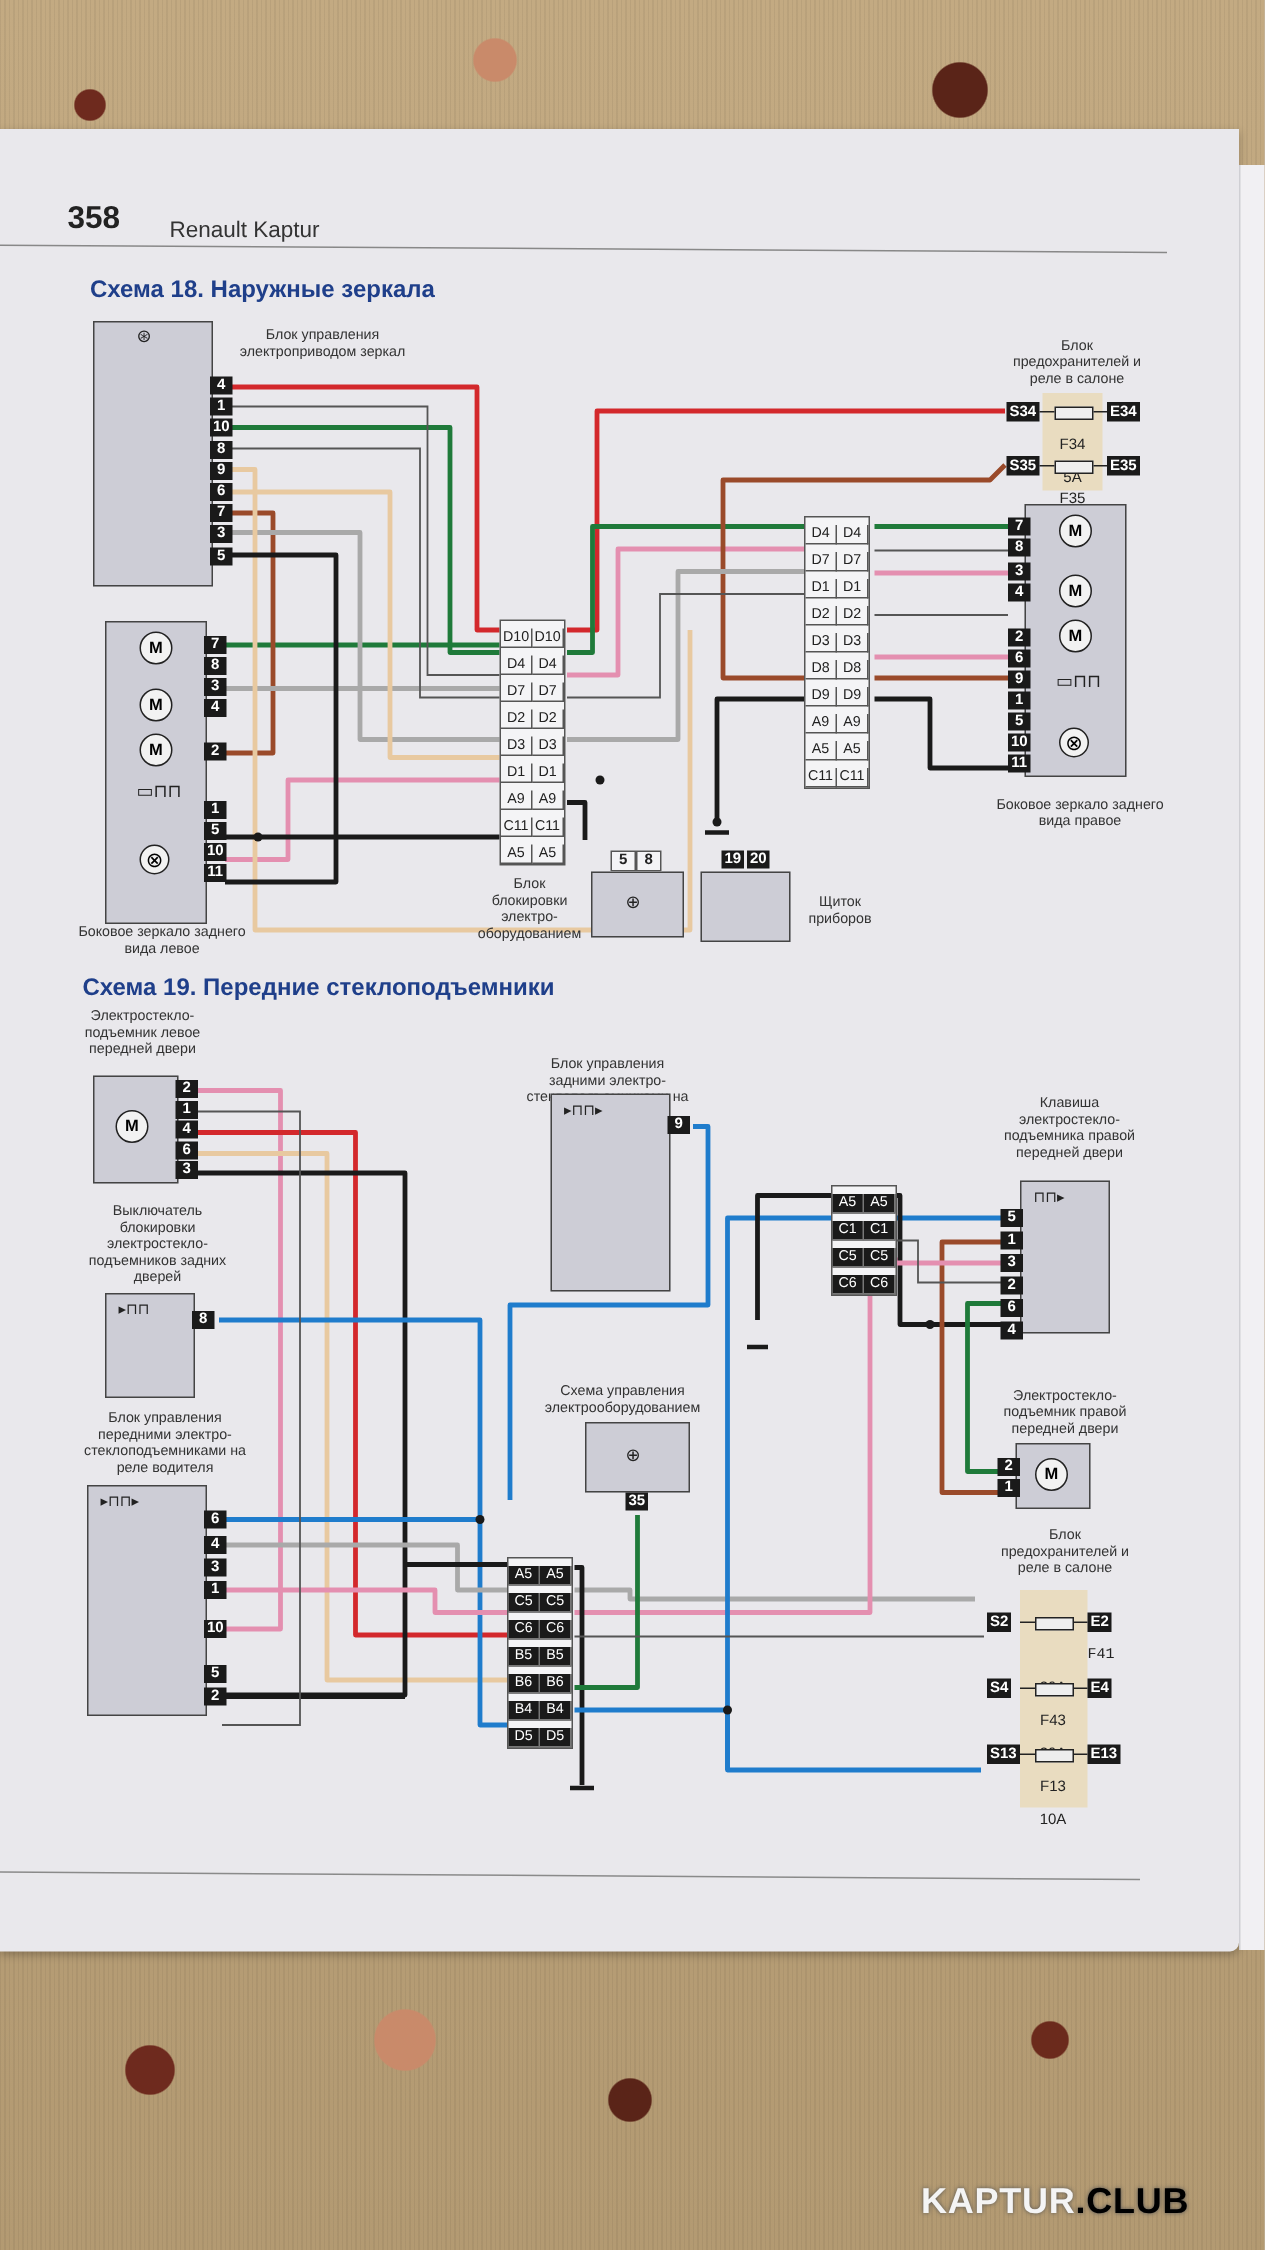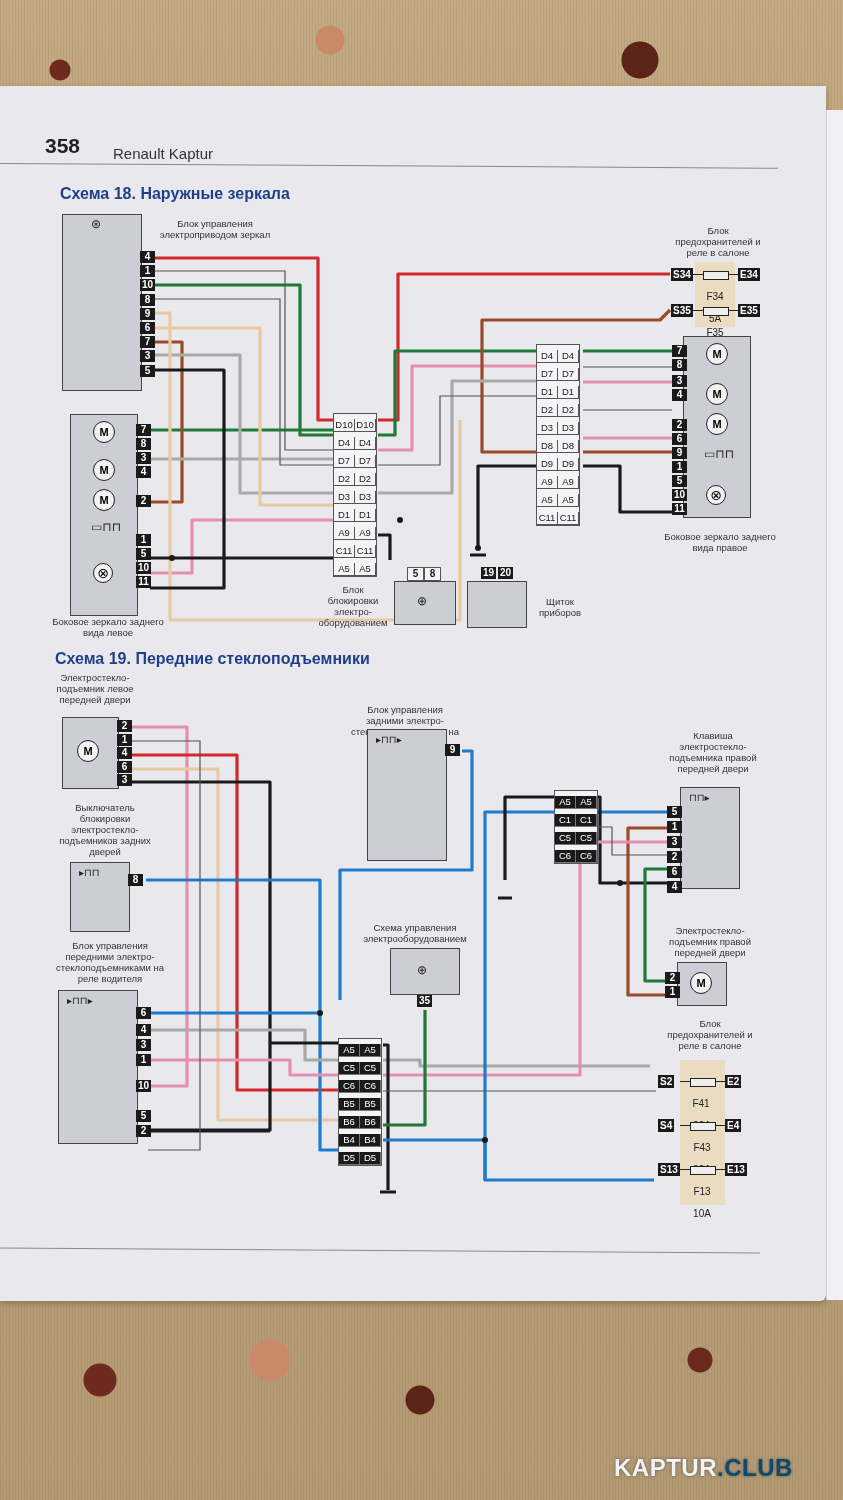--- a/index.html
+++ b/index.html
@@ -30,21 +30,21 @@
   .conn{position:absolute;border:1px solid #555;background:#f4f4f6;}
   .conn .cell{display:inline-block;width:20px;height:12px;font-size:9.5px;line-height:12px;text-align:center;border-right:1px solid #555;border-bottom:1px solid #555;color:#222;}
   .conn.dark .cell{background:#1a1a1a;color:#fff;border-color:#777;}
   .fuseblk{position:absolute;background:#e9dcc0;}
   .fusepin{position:absolute;background:#1a1a1a;color:#fff;font-size:10px;font-weight:bold;line-height:13px;padding:0 2px;}
   .fusename{position:absolute;font-size:10px;color:#222;text-align:center;width:40px;margin-top:34px;}
   .fusebody{position:absolute;width:24px;height:7px;border:1px solid #222;background:#eee;}
   .fuseline{position:absolute;height:1px;background:#222;}
   svg.wires{position:absolute;left:0;top:0;}
   .watermark{position:absolute;left:614px;top:1454px;font-size:24px;font-weight:bold;color:#f4f4f4;text-shadow:0 0 3px #555;letter-spacing:.5px;}
-  .watermark .club{color:#0c4a6e;}
+  .watermark .club{color:#000000;}
   .sym{position:absolute;font-size:12px;color:#222;}
   .motor{position:absolute;width:20px;height:20px;border:1.5px solid #222;border-radius:50%;background:#f2f2f2;font-size:11px;font-weight:bold;text-align:center;line-height:20px;}
   .lamp{position:absolute;width:18px;height:18px;border:1.5px solid #222;border-radius:50%;background:#f2f2f2;font-size:14px;text-align:center;line-height:18px;}
 </style>
 </head>
 <body>
 
 <div class="page"></div>
 <div class="page-edge"></div>
 
@@ -299,21 +299,21 @@
     <div class="pin" style="left: 665px; top: 972px;">2</div>
     <div class="pin" style="left: 665px; top: 986px;">1</div>
   </div>
 
 <div class="lbl" style="left:660px;top:1018px;width:100px;">Блок предохранителей и реле в салоне</div>
 <div class="fuseblk" style="left:680px;top:1060px;width:45px;height:145px;"></div>
 <div id="fuses19">
     <div class="fusepin" style="left: 658px; top: 1075px;">S2</div>
     <div class="fuseline" style="left: 680px; top: 1081px; width: 45px;"></div>
     <div class="fusebody" style="left: 690px; top: 1078px;"></div>
-    <div class="fusename" style="left: 681px; top: 1064px;">F41</div>
+    <div class="fusename" style="left: 714px; top: 1064px; font-family: Liberation Mono, monospace;">F41</div>
     <div class="fusename" style="left: 682px; top: 1086px;">30A</div>
     <div class="fusepin" style="left: 725px; top: 1075px;">E2</div>
     <div class="fusepin" style="left: 658px; top: 1119px;">S4</div>
     <div class="fuseline" style="left: 680px; top: 1125px; width: 45px;"></div>
     <div class="fusebody" style="left: 690px; top: 1122px;"></div>
     <div class="fusename" style="left: 682px; top: 1108px;">F43</div>
     <div class="fusename" style="left: 682px; top: 1130px;">30A</div>
     <div class="fusepin" style="left: 725px; top: 1119px;">E4</div>
     <div class="fusepin" style="left: 658px; top: 1163px;">S13</div>
     <div class="fuseline" style="left: 680px; top: 1169px; width: 45px;"></div>

